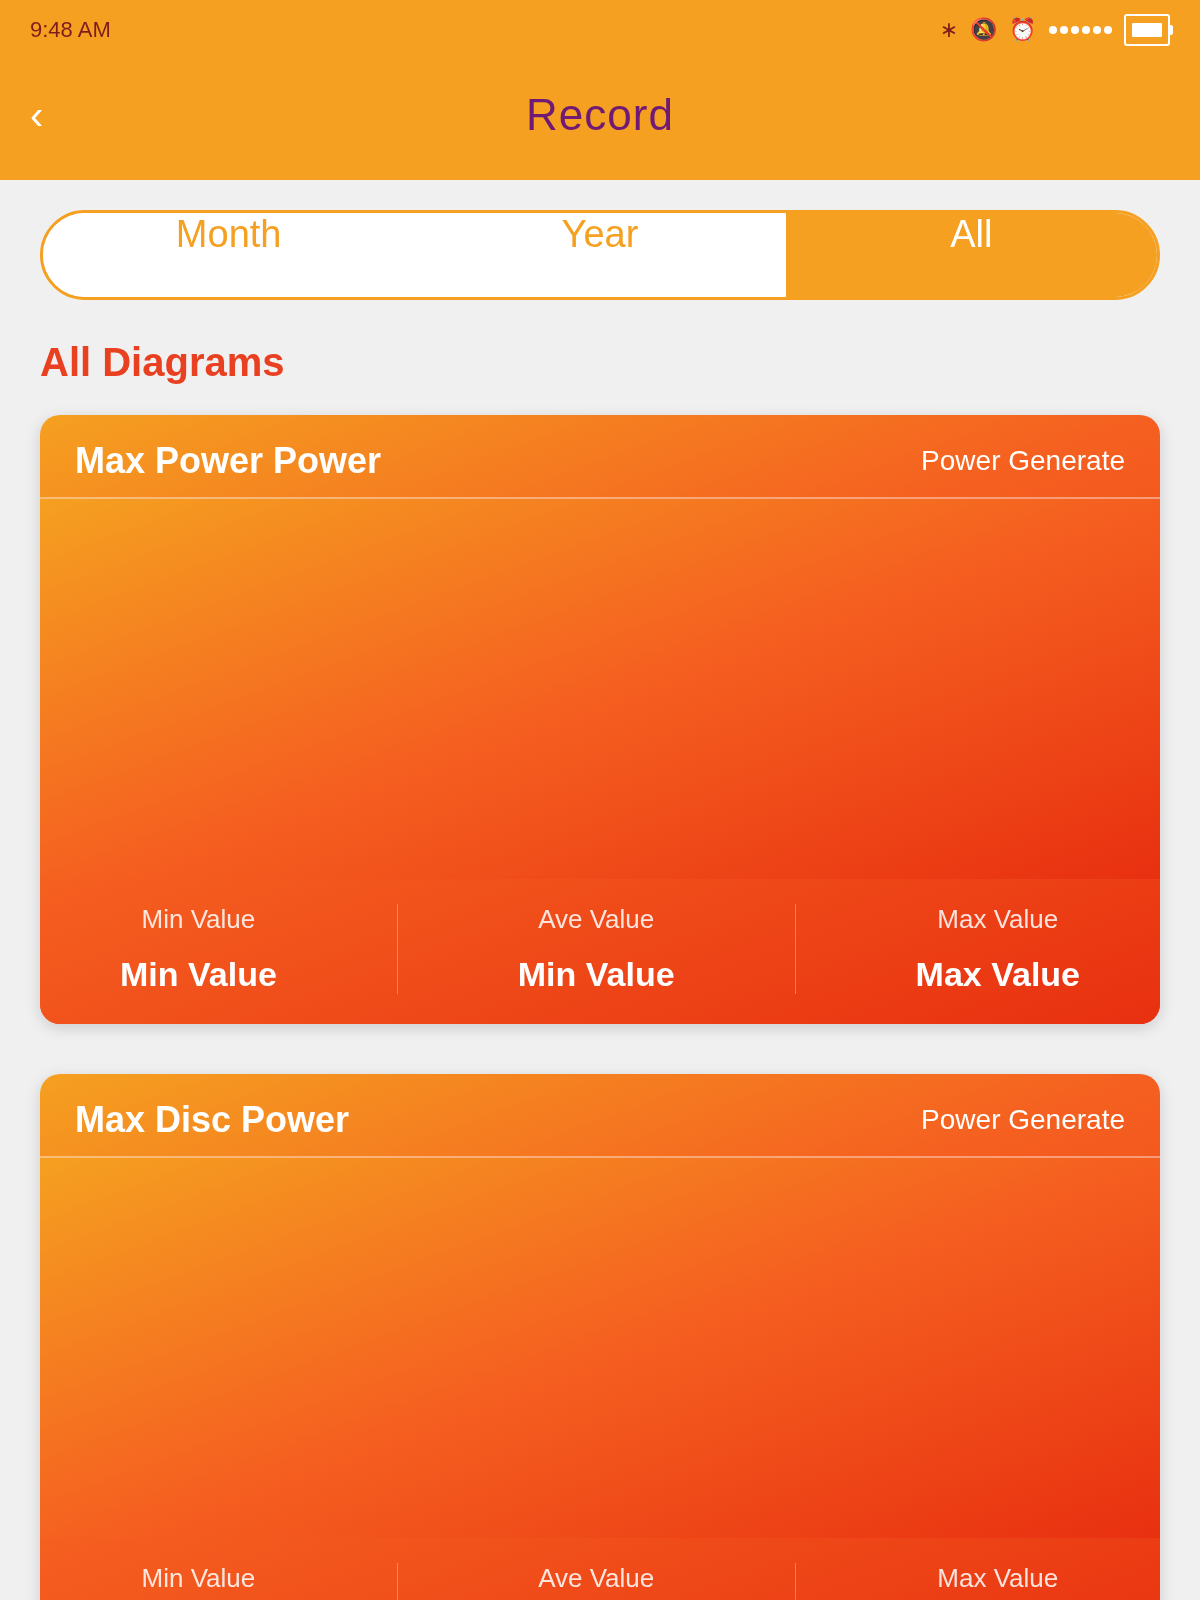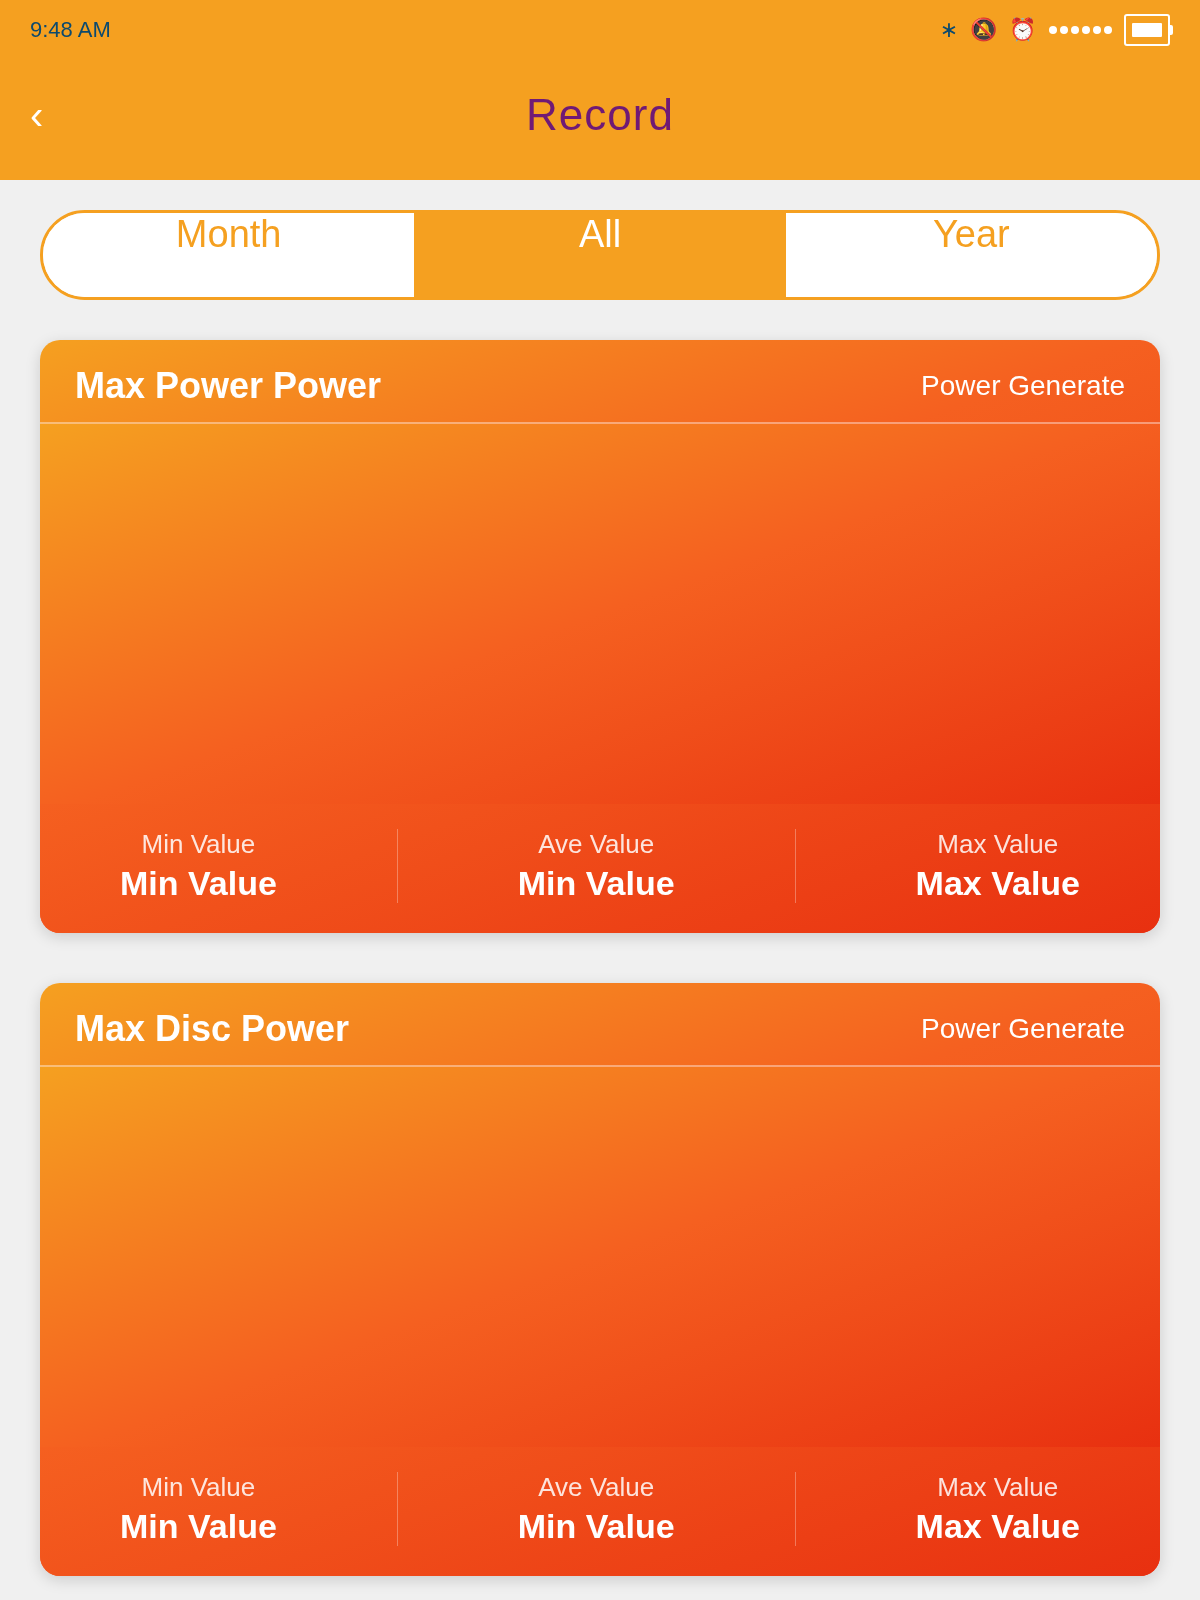--- a/index.html
+++ b/index.html
@@ -12,21 +12,21 @@
     }
 
     
     .status-bar {
       background: #F5A020;
       height: 60px;
       display: flex;
       align-items: center;
       justify-content: space-between;
       padding: 0 30px;
-      color: #0c4a6e;
+      color: #7f1d1d;
       font-size: 22px;
       font-weight: 500;
     }
     .status-right {
       display: flex;
       align-items: center;
       gap: 12px;
       font-size: 20px;
     }
     .signal-dots {
@@ -150,21 +150,21 @@
     .card-footer {
       background: linear-gradient(160deg, #F56020 0%, #E83010 100%);
       display: flex;
       justify-content: space-around;
       padding: 25px 20px 30px 20px;
     }
     .stat-group {
       display: flex;
       flex-direction: column;
       align-items: center;
-      gap: 4px;
+      gap: 20px;
     }
     .stat-label-top {
       color: rgba(255,255,255,0.85);
       font-size: 26px;
       font-weight: 400;
     }
     .stat-label-bottom {
       color: white;
       font-size: 34px;
       font-weight: 600;
@@ -209,28 +209,29 @@
   <span class="back-button">‹</span>
   <span class="header-title">Record</span>
 </div>
 
 <div class="content">
 
   <div class="tab-selector">
     <div class="tab-btn inactive">
       <span>Month</span>
     </div>
+    <div class="tab-btn inactive">
+      <span>Year</span>
+    </div>
     <div class="tab-btn active">
       <span>All</span>
     </div>
-    <div class="tab-btn inactive">
-      <span>Year</span>
-    </div>
-  </div>
-
+  </div>
+
+  <div class="section-title">All Diagrams</div>
 
   <div class="diagram-card">
     <div class="card-inner">
       <div class="card-header">
         <span class="card-title-left">Max Power Power</span>
         <span class="card-title-right">Power Generate</span>
       </div>
       <div class="chart-area"></div>
       <div class="card-footer">
         <div class="stat-group">

